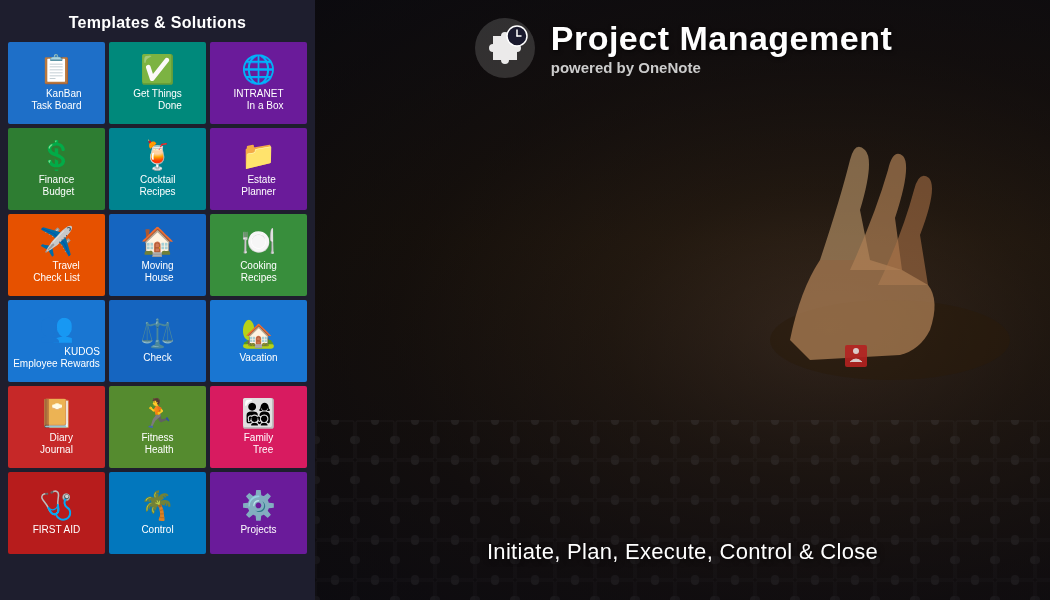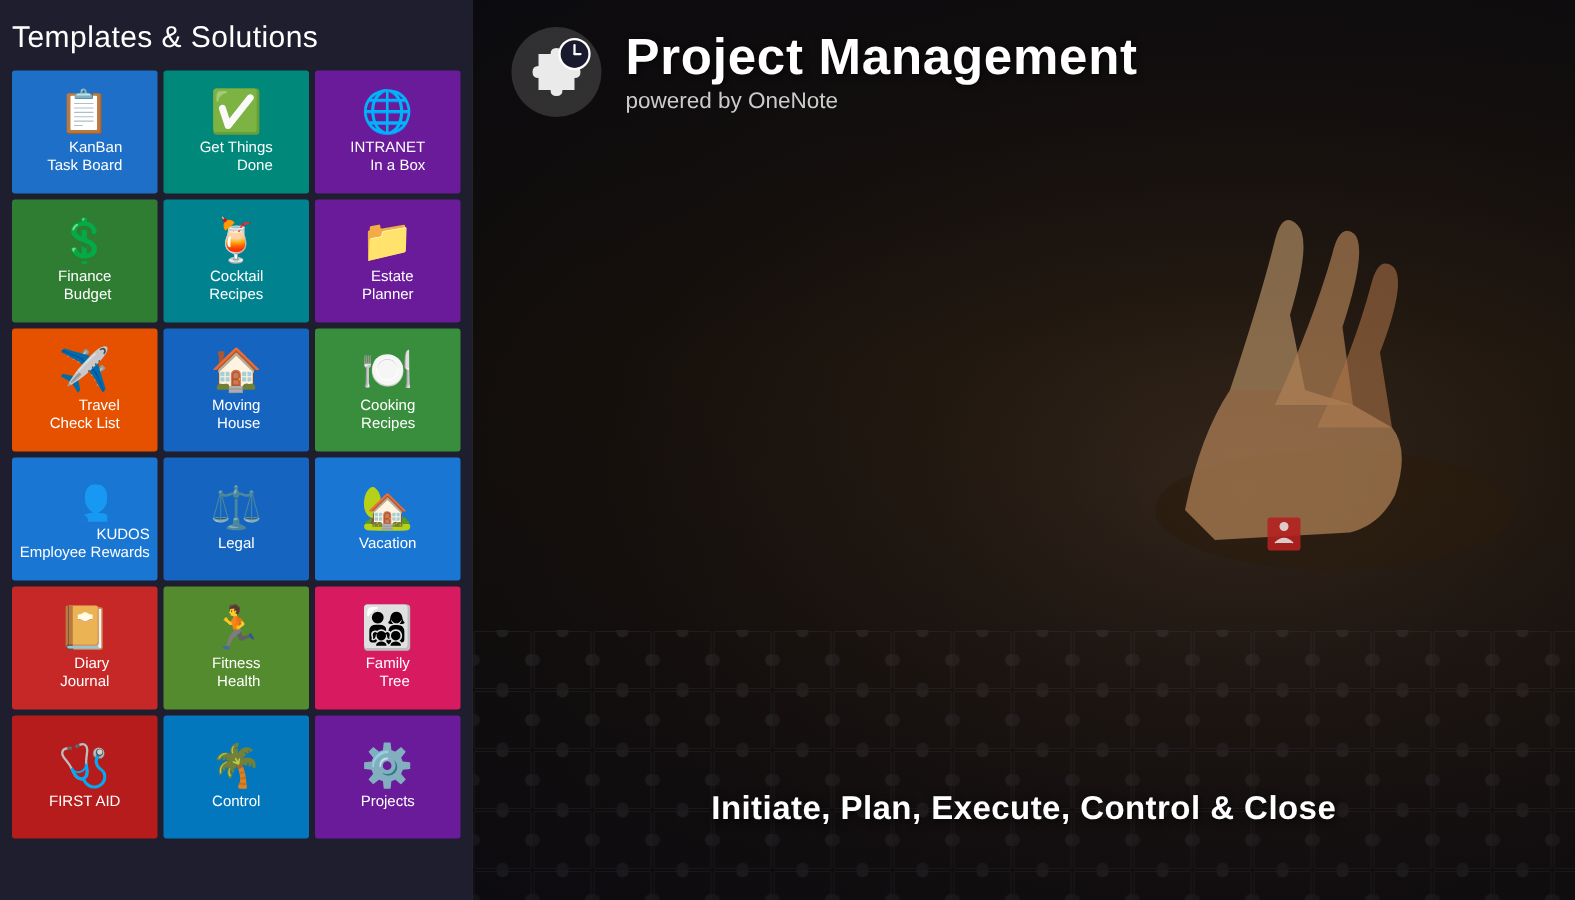--- a/index.html
+++ b/index.html
@@ -17,23 +17,23 @@
       width: 315px;
       min-width: 315px;
       background: #1e1e2e;
       display: flex;
       flex-direction: column;
       padding: 8px 8px 0 8px;
     }
 
     .panel-title {
       color: white;
-      font-size: 20px;
-      font-weight: 400;
-      text-align: left;
+      font-size: 16px;
+      font-weight: 700;
+      text-align: center;
       padding: 6px 0 10px 0;
       letter-spacing: 0.3px;
     }
 
     .tiles-grid {
       display: grid;
       grid-template-columns: repeat(3, 1fr);
       gap: 4px;
     }
 
@@ -76,26 +76,27 @@
     .tile-red        { background: #c62828; }
     .tile-green-lime { background: #558b2f; }
     .tile-pink       { background: #d81b60; }
     .tile-red-dark   { background: #b71c1c; }
     .tile-blue-vac   { background: #0277bd; }
     .tile-purple-mid { background: #6a1b9a; }
 
     
     .right-panel {
       flex: 1;
-      background: #404040;
+      background: #6d28d9;
       position: relative;
       display: flex;
       flex-direction: column;
       justify-content: space-between;
       overflow: hidden;
+      align-items: center;
     }
 
     .right-bg {
       position: absolute;
       inset: 0;
       background: 
         linear-gradient(to bottom, rgba(10,10,20,0.55) 0%, rgba(10,10,20,0.3) 40%, rgba(10,10,20,0.6) 100%);
       z-index: 1;
     }
 
@@ -135,35 +136,35 @@
       font-size: 34px;
       font-weight: 700;
       letter-spacing: 0.5px;
       line-height: 1.1;
       text-shadow: 1px 1px 4px rgba(0,0,0,0.7);
     }
 
     .header-text .subtitle {
       color: #cccccc;
       font-size: 15px;
-      font-weight: 400;
+      font-weight: 700;
       margin-top: 2px;
     }
 
     .bottom-section {
       text-align: center;
       padding-bottom: 8px;
     }
 
     .tagline {
       color: white;
       font-size: 22px;
-      font-weight: 700;
+      font-weight: 400;
       letter-spacing: 0.3px;
-      margin-bottom: 20px;
+      margin-bottom: 7px;
       text-shadow: 1px 1px 6px rgba(0,0,0,0.8);
     }
 
     .url-text {
       color: white;
       font-size: 26px;
       font-weight: 500;
       text-shadow: 1px 1px 6px rgba(0,0,0,0.8);
     }
 
@@ -220,21 +221,21 @@
       <div class="tile tile-green-mid">
         <span class="tile-icon">🍽️</span>
         <span class="tile-label">Cooking<br>Recipes</span>
       </div>
       <div class="tile tile-blue-mid">
         <span class="tile-icon">👥</span>
         <span class="tile-label">KUDOS<br>Employee Rewards</span>
       </div>
       <div class="tile tile-navy">
         <span class="tile-icon">⚖️</span>
-        <span class="tile-label">Legal</span>
+        <span class="tile-label">Check</span>
       </div>
       <div class="tile tile-blue-mid">
         <span class="tile-icon">🏡</span>
         <span class="tile-label">Vacation</span>
       </div>
       <div class="tile tile-red">
         <span class="tile-icon">📔</span>
         <span class="tile-label">Diary<br>Journal</span>
       </div>
       <div class="tile tile-green-lime">

